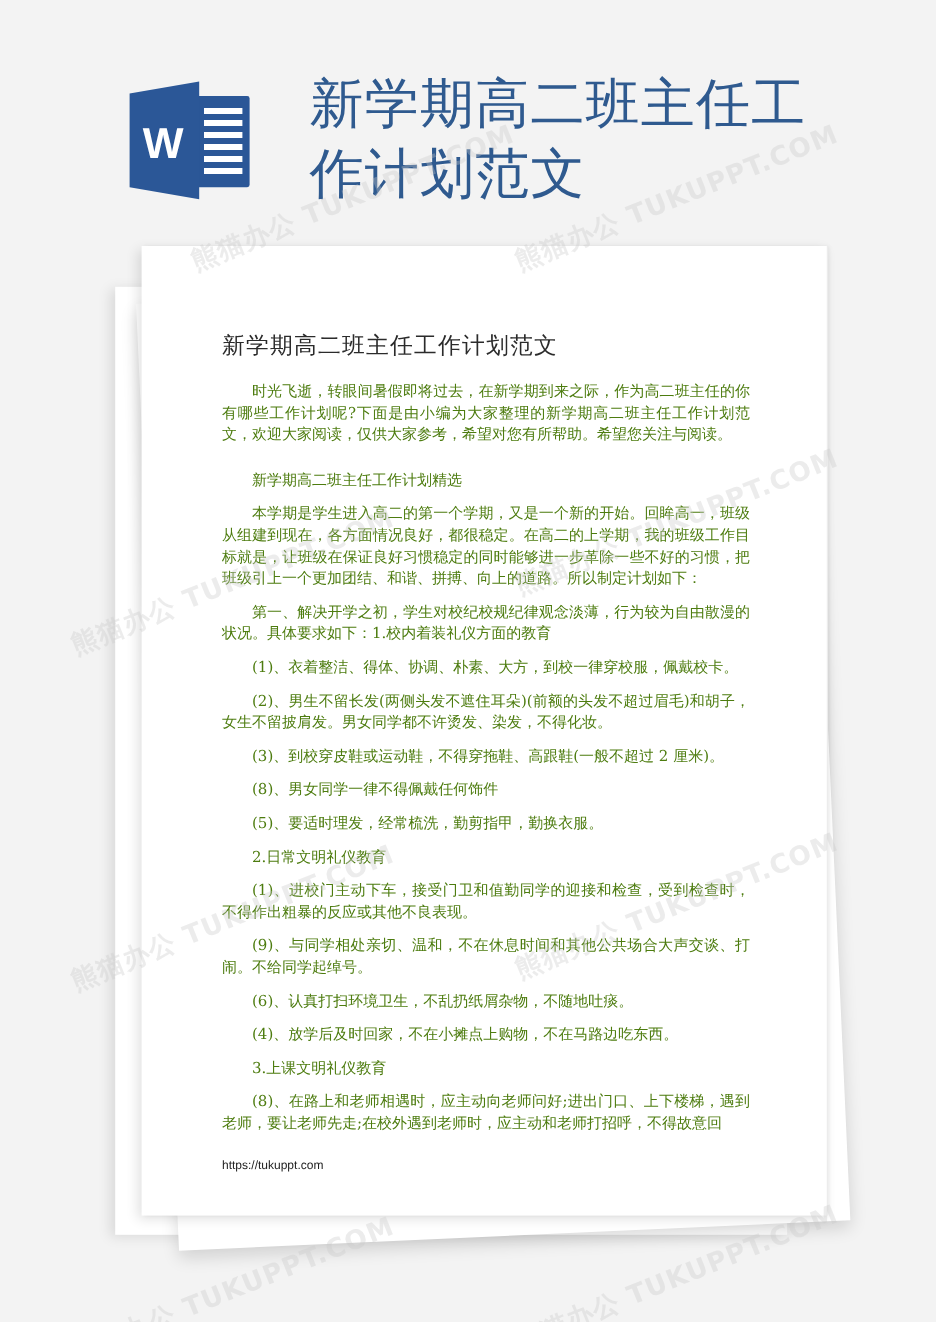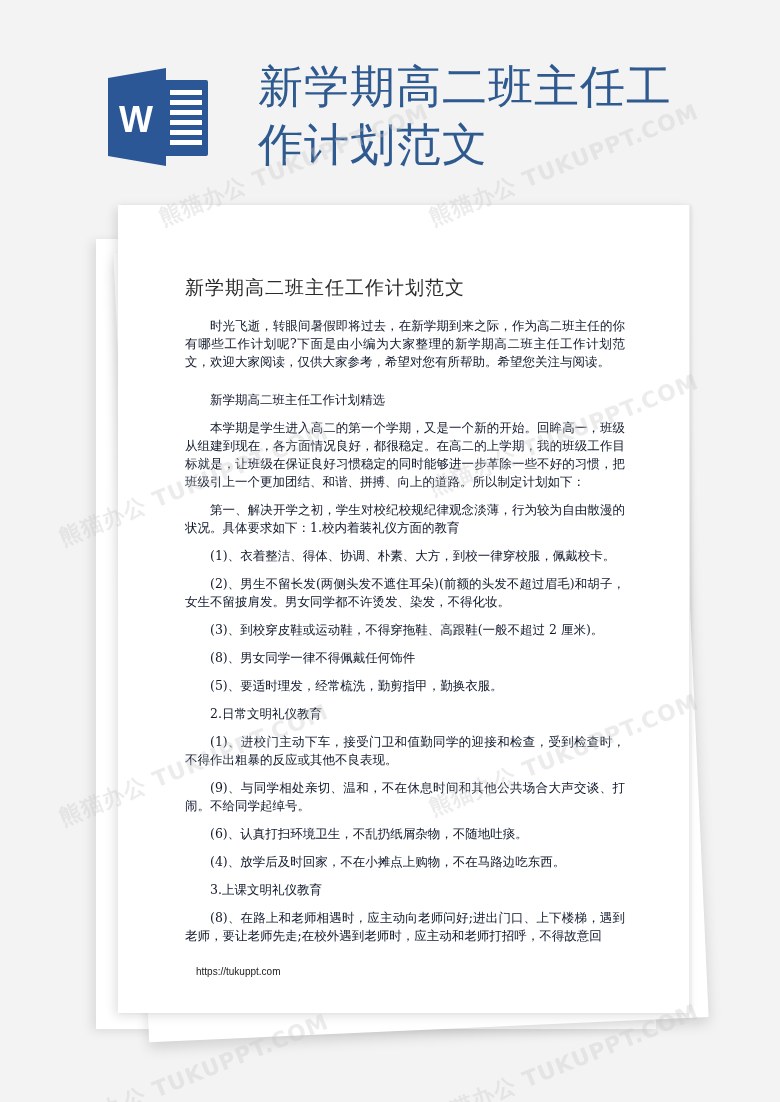--- a/index.html
+++ b/index.html
@@ -39,27 +39,27 @@
       box-shadow: -3px 3px 10px rgba(0,0,0,0.12), 2px 0 3px rgba(0,0,0,0.05);
       border-right: 1px solid #ececec;
     }
 
     .doc-title {
       position: absolute; left: 67px; top: 70px;
       font-size: 19px; color: #2b2b2b; letter-spacing: 1px; font-weight: normal;
     }
     .doc-body {
       position: absolute; left: 67px; top: 112px; width: 440px;
-      font-size: 12.5px; line-height: 18px; color: #0f172a;
+      font-size: 12.5px; line-height: 18px; color: #4d7c0f;
       text-align: justify;
     }
     .doc-body p { margin-bottom: 10px; text-indent: 2em; }
     .doc-body p.gap-big { margin-top: 20px; }
     .doc-footer {
-      position: absolute; left: 78px; top: 761px;
+      position: absolute; left: 67px; top: 761px;
       font-family: "Liberation Sans", sans-serif; font-size: 10px; color: #222;
     }
 
     
     .wm {
       position: absolute;
       font-family: "DejaVu Sans", sans-serif;
       font-size: 22px; font-weight: bold;
       color: rgba(200,200,200,0.35);
       transform: rotate(-22deg);

